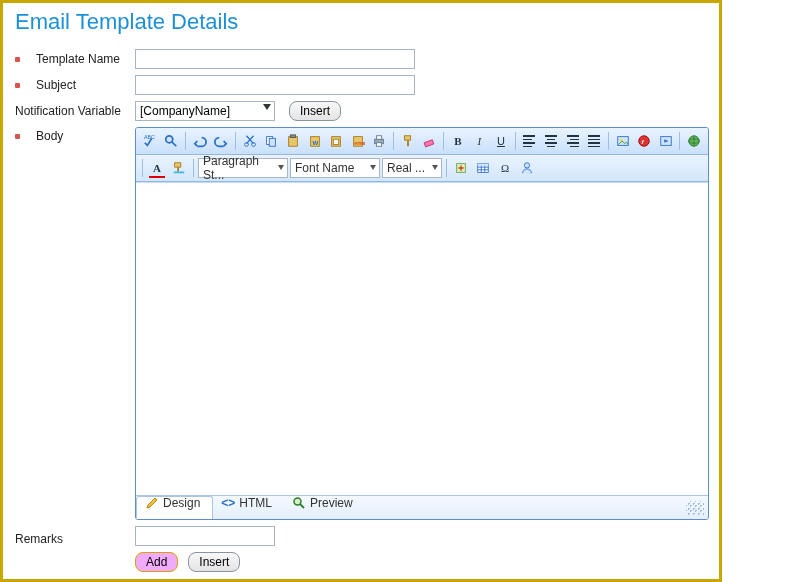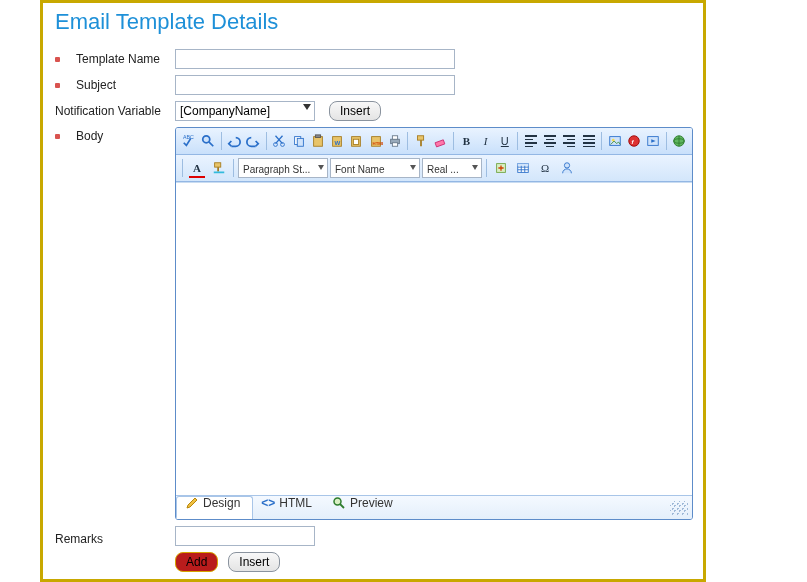--- a/index.html
+++ b/index.html
@@ -3,27 +3,26 @@
 <meta charset="utf-8">
 <style>
   * { box-sizing: border-box; margin: 0; padding: 0; }
   body {
     font-family: "Segoe UI", Tahoma, sans-serif;
     font-size: 12px;
     color: #333;
     background: #fff;
   }
   .frame {
-    width: 666px;
+    width: 722px;
     height: 582px;
     border: 3px solid #c8a800;
     background: #fff;
     position: relative;
     padding: 6px 10px 10px 12px;
-    margin-left: 40px;
   }
   .page-title {
     color: #1e90d8;
     font-size: 22px;
     font-weight: 400;
     margin-bottom: 14px;
   }
   .form-table { width: 100%; }
   .form-row { display: flex; align-items: center; margin-bottom: 6px; }
   .label-cell { width: 120px; display: flex; align-items: center; gap: 16px; }
@@ -60,21 +59,21 @@
   .btn {
     border: 1px solid #8a939e;
     background: linear-gradient(#f8f8f8,#e4e4e4);
     padding: 2px 10px;
     font-size: 12px;
     cursor: pointer;
     border-radius: 8px;
   }
   .btn-primary {
     border: 1px solid #d6a400;
-    background: #b91c1c;
+    background: #f0abfc;
   }
   .body-row { display: flex; margin-top: 2px; }
   .editor {
     flex: 1;
     border: 1px solid #5d8cc9;
     border-radius: 3px;
     overflow: hidden;
     display: flex;
     flex-direction: column;
     height: 393px;
@@ -108,24 +107,24 @@
     width: 1px; height: 18px;
     background: #9dbde1;
     margin: 0 2px;
   }
   .tb-btn svg { width: 14px; height: 14px; }
   .combo {
     border: 1px solid #a7b5c7;
     background: #fff;
     height: 20px;
     padding: 2px 14px 2px 4px;
-    font-size: 10px;
+    font-size: 12px;
     position: relative;
     display: inline-flex;
-    align-items: flex-end;
+    align-items: center;
     min-width: 60px;
     cursor: pointer;
   }
   .combo .arr {
     position: absolute; right: 3px; top: 6px;
     width:0; height:0;
     border-left:3px solid transparent;
     border-right:3px solid transparent;
     border-top:5px solid #555;
   }

